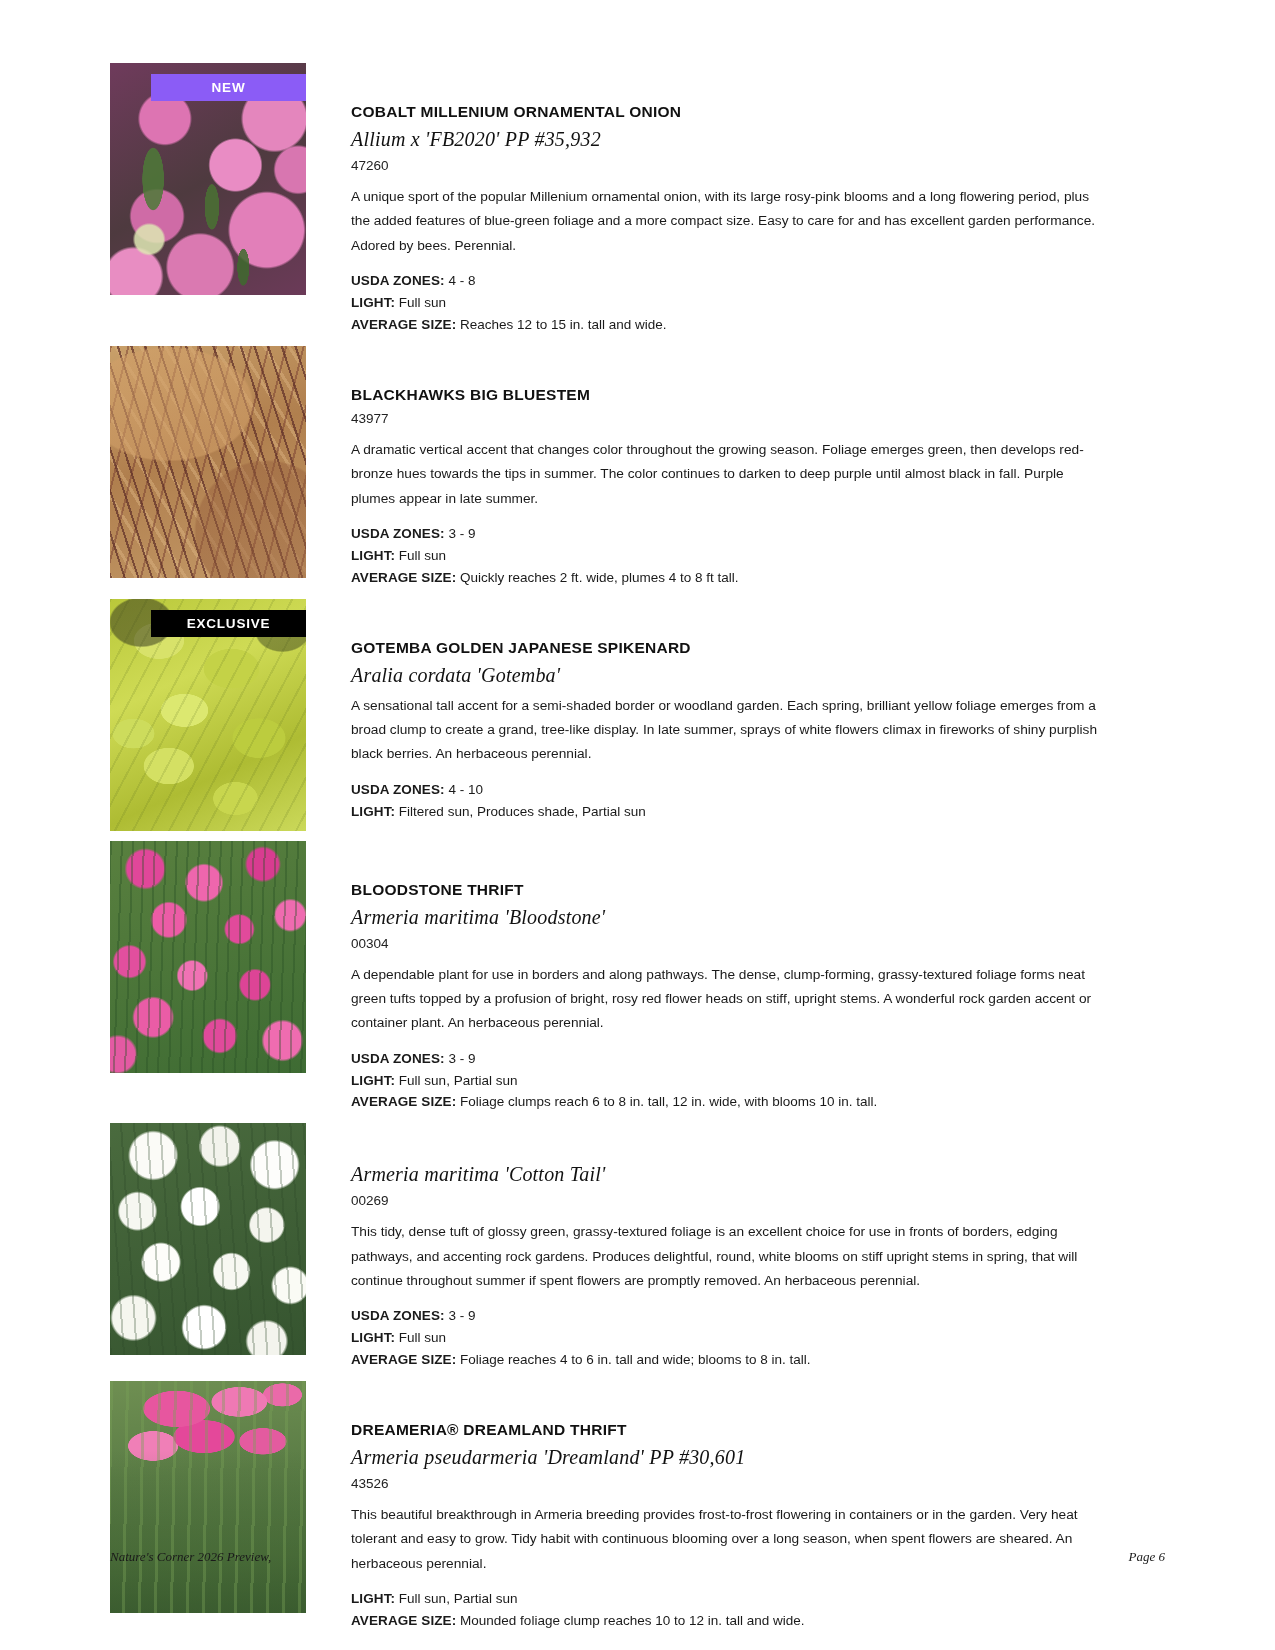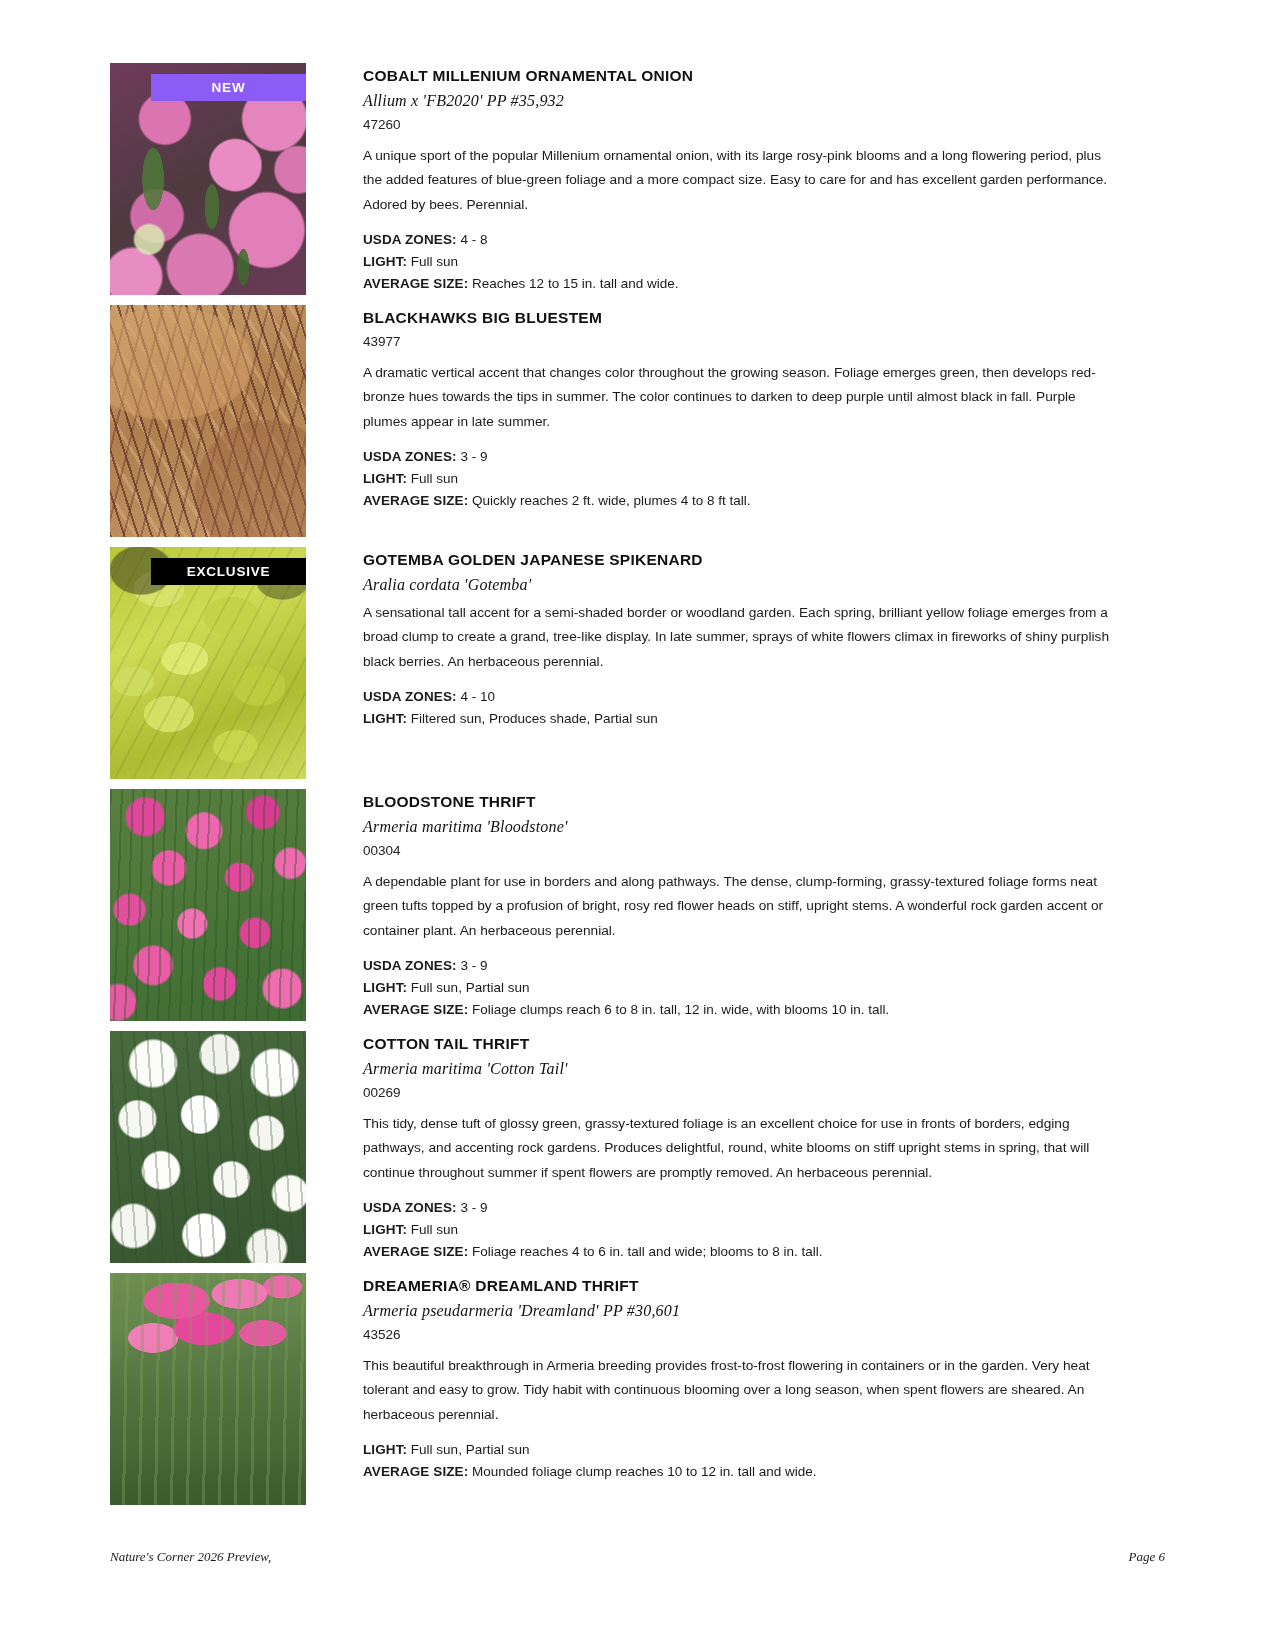--- a/index.html
+++ b/index.html
@@ -50,36 +50,37 @@
     height: 27px;
     line-height: 27px;
     text-align: center;
     color: #ffffff;
     font-size: 13.5px;
     font-weight: bold;
     letter-spacing: 0.8px;
     font-family: "Liberation Sans", sans-serif;
   }
   .entry-body {
-    padding-left: 57px;
+    padding-left: 45px;
     padding-top: 4px;
     flex: 1;
+    margin-top: 36px;
   }
   .plant-name {
     font-size: 15.5px;
     font-weight: bold;
     letter-spacing: 0.25px;
     color: #111111;
     margin: 0 0 7px 0;
     font-family: "Liberation Sans", sans-serif;
   }
   .plant-botanical {
     font-family: "Liberation Serif", serif;
     font-style: italic;
-    font-size: 16px;
+    font-size: 20px;
     color: #111111;
     margin: 0 0 7px 0;
     letter-spacing: 0.2px;
   }
   .plant-sku {
     font-size: 13.5px;
     color: #222222;
     margin: 0 0 12px 0;
   }
   .plant-desc {
@@ -313,21 +314,20 @@
         <div class="spec-line"><span class="spec-label">LIGHT:</span> <span>Full sun, Partial sun</span></div>
         <div class="spec-line"><span class="spec-label">AVERAGE SIZE:</span> <span>Foliage clumps reach 6 to 8 in. tall, 12 in. wide, with blooms 10 in. tall.</span></div>
       </div>
     </div>
 
     <div class="entry">
       <div class="entry-photo-wrap">
         <div class="entry-photo ph ph-thriftwhite"></div>
       </div>
       <div class="entry-body">
-        <div class="plant-name">COTTON TAIL THRIFT</div>
         <div class="plant-botanical">Armeria maritima 'Cotton Tail'</div>
         <div class="plant-sku">00269</div>
         <div class="plant-desc">This tidy, dense tuft of glossy green, grassy-textured foliage is an excellent choice for use in fronts of borders, edging pathways, and accenting rock gardens. Produces delightful, round, white blooms on stiff upright stems in spring, that will continue throughout summer if spent flowers are promptly removed. An herbaceous perennial.</div>
         <div class="spec-line"><span class="spec-label">USDA ZONES:</span> <span>3 - 9</span></div>
         <div class="spec-line"><span class="spec-label">LIGHT:</span> <span>Full sun</span></div>
         <div class="spec-line"><span class="spec-label">AVERAGE SIZE:</span> <span>Foliage reaches 4 to 6 in. tall and wide; blooms to 8 in. tall.</span></div>
       </div>
     </div>
 
     <div class="entry">

